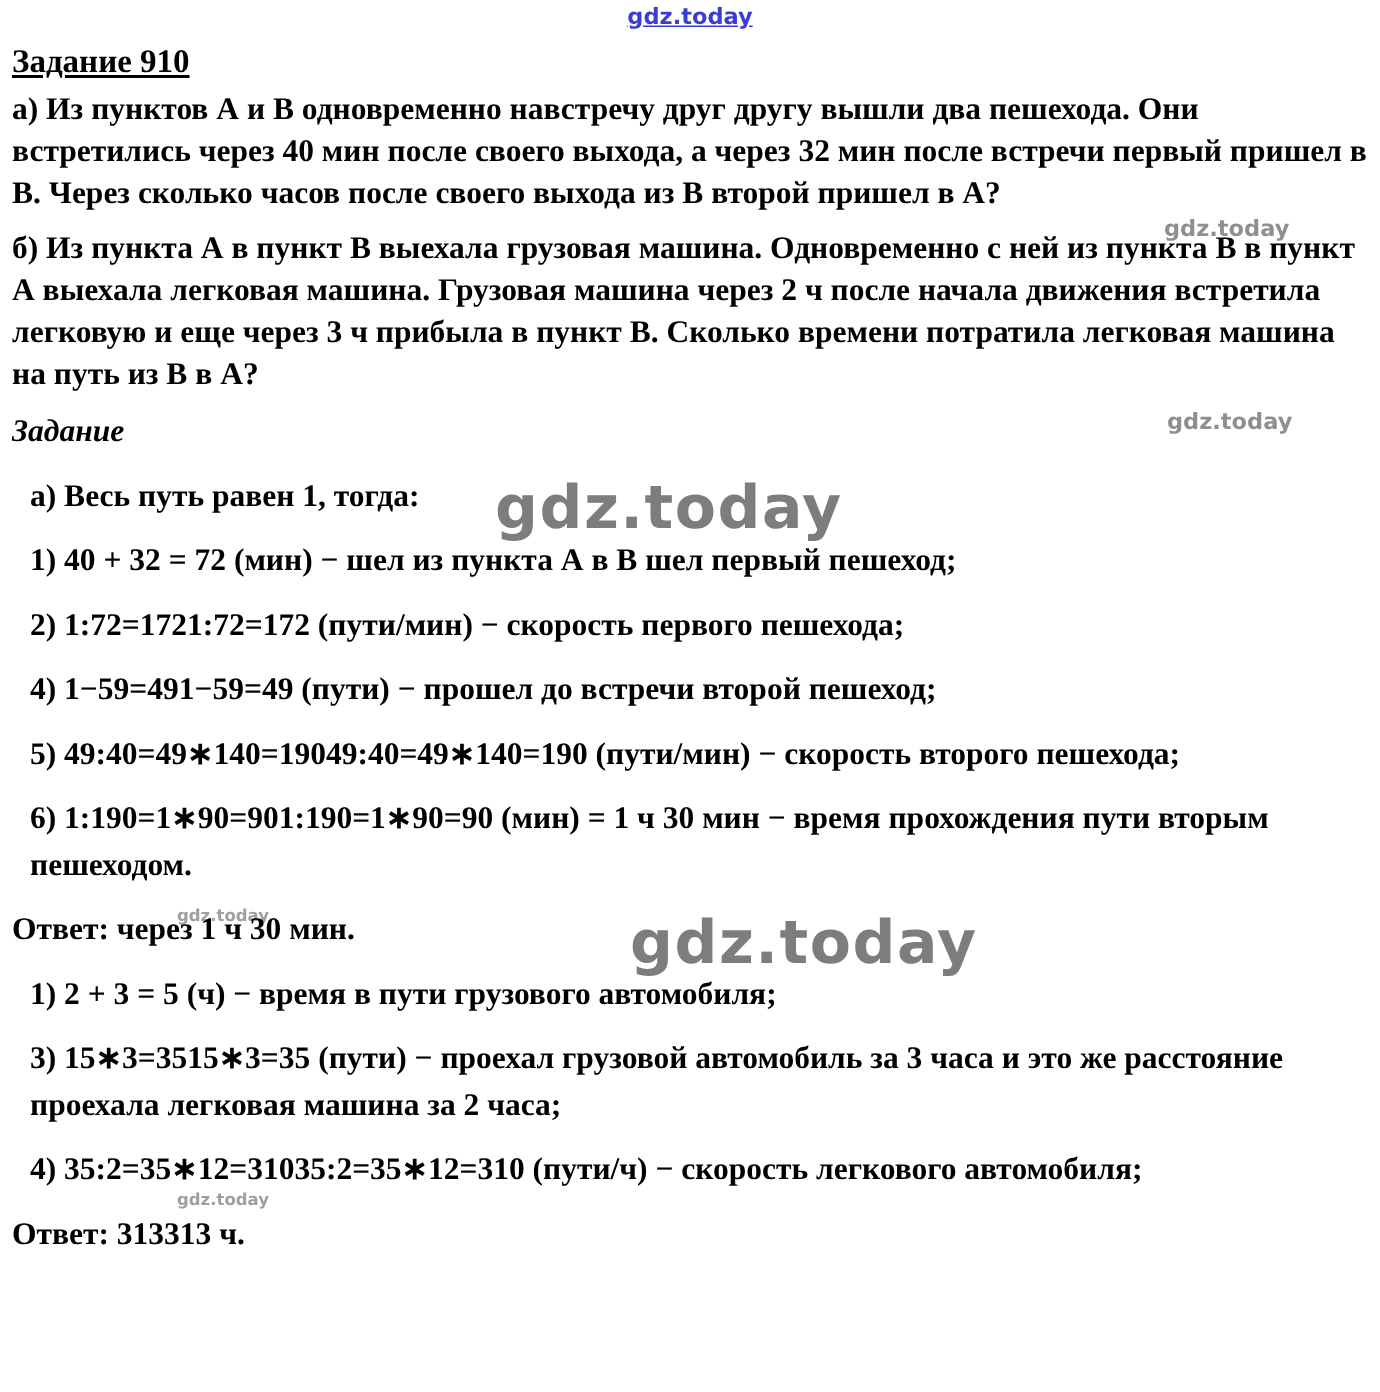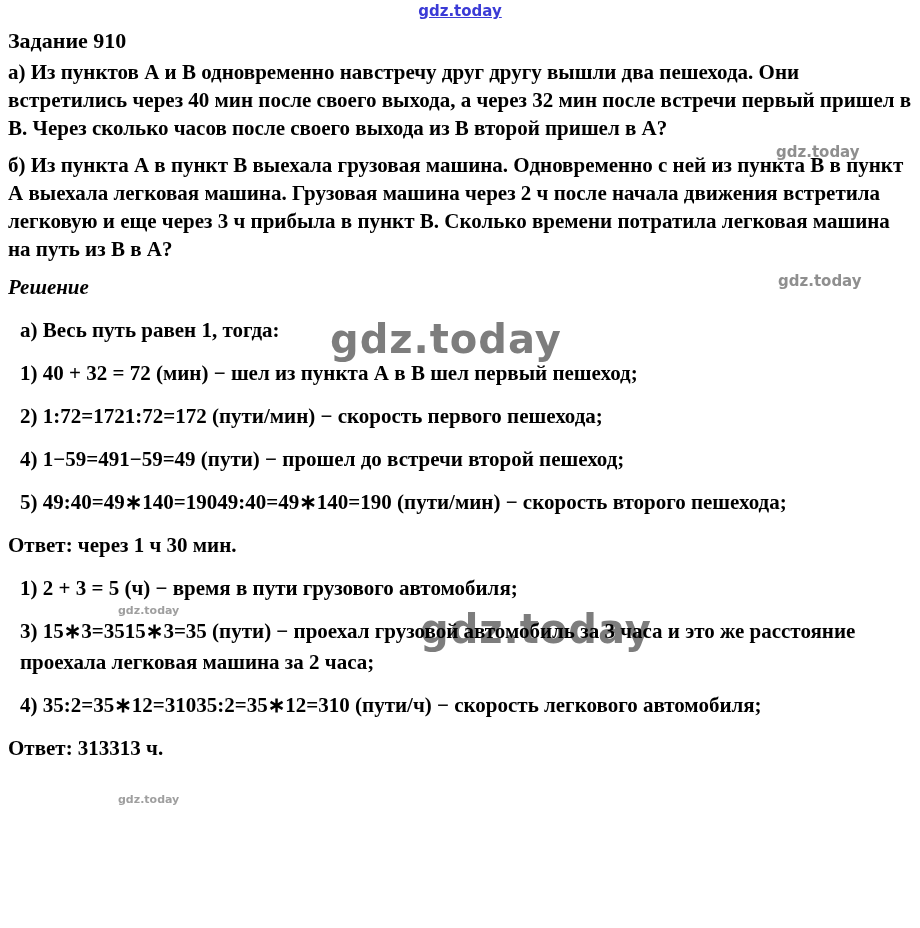--- a/index.html
+++ b/index.html
@@ -19,20 +19,21 @@
     position: relative;
     padding: 26px 8px 0 8px;
     font-size: 21px;
     font-weight: 700;
     line-height: 28px;
   }
   .title {
     font-size: 22px;
     line-height: 30px;
     margin: 0 0 2px 0;
+    text-decoration: underline;
   }
   .para {
     margin: 0 0 9px 0;
   }
   .solution-heading {
     font-style: italic;
     margin: 0 0 4px 0;
     line-height: 31px;
   }
   .sol-line {
@@ -81,27 +82,28 @@
 <span class="wm wm-small-2">gdz.today</span>
 
 <div class="content">
 
   <h1 class="title">Задание 910</h1>
 
   <p class="para">а) Из пунктов А и В одновременно навстречу друг другу вышли два пешехода. Они встретились через 40 мин после своего выхода, а через 32 мин после встречи первый пришел в В. Через сколько часов после своего выхода из В второй пришел в А?</p>
 
   <p class="para">б) Из пункта А в пункт В выехала грузовая машина. Одновременно с ней из пункта В в пункт А выехала легковая машина. Грузовая машина через 2 ч после начала движения встретила легковую и еще через 3 ч прибыла в пункт В. Сколько времени потратила легковая машина на путь из В в А?</p>
 
-  <p class="solution-heading">Решение</p>
+  <p class="solution-heading">Задание</p>
 
   <p class="sol-line">а) Весь путь равен 1, тогда:</p>
   <p class="sol-line">1) 40 + 32 = 72 (мин) − шел из пункта А в В шел первый пешеход;</p>
   <p class="sol-line">2) 1:72=1721:72=172 (пути/мин) − скорость первого пешехода;</p>
   <p class="sol-line">4) 1−59=491−59=49 (пути) − прошел до встречи второй пешеход;</p>
   <p class="sol-line">5) 49:40=49∗140=19049:40=49∗140=190 (пути/мин) − скорость второго пешехода;</p>
+  <p class="sol-line">6) 1:190=1∗90=901:190=1∗90=90 (мин) = 1 ч 30 мин − время прохождения пути вторым пешеходом.</p>
   <p class="answer">Ответ: через 1 ч 30 мин.</p>
 
   <p class="sol-line">1) 2 + 3 = 5 (ч) − время в пути грузового автомобиля;</p>
   <p class="sol-line">3) 15∗3=3515∗3=35 (пути) − проехал грузовой автомобиль за 3 часа и это же расстояние проехала легковая машина за 2 часа;</p>
   <p class="sol-line">4) 35:2=35∗12=31035:2=35∗12=310 (пути/ч) − скорость легкового автомобиля;</p>
   <p class="answer">Ответ: 313313 ч.</p>
 
 </div>
 
 </body></html>

